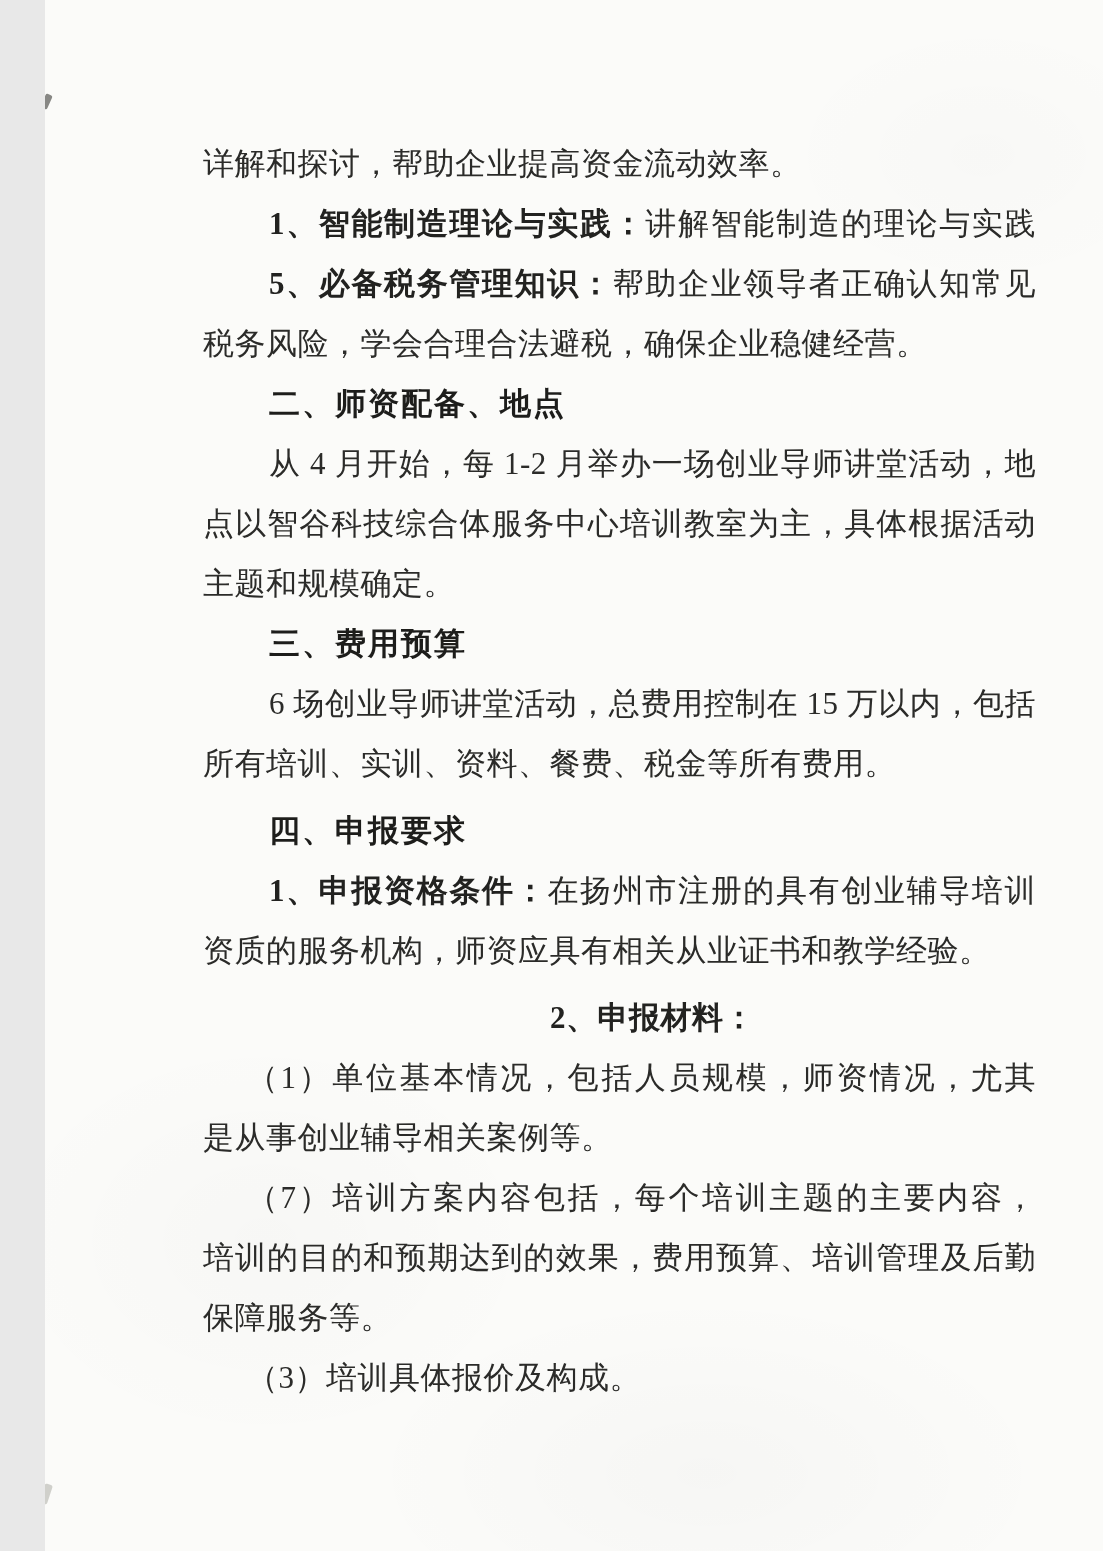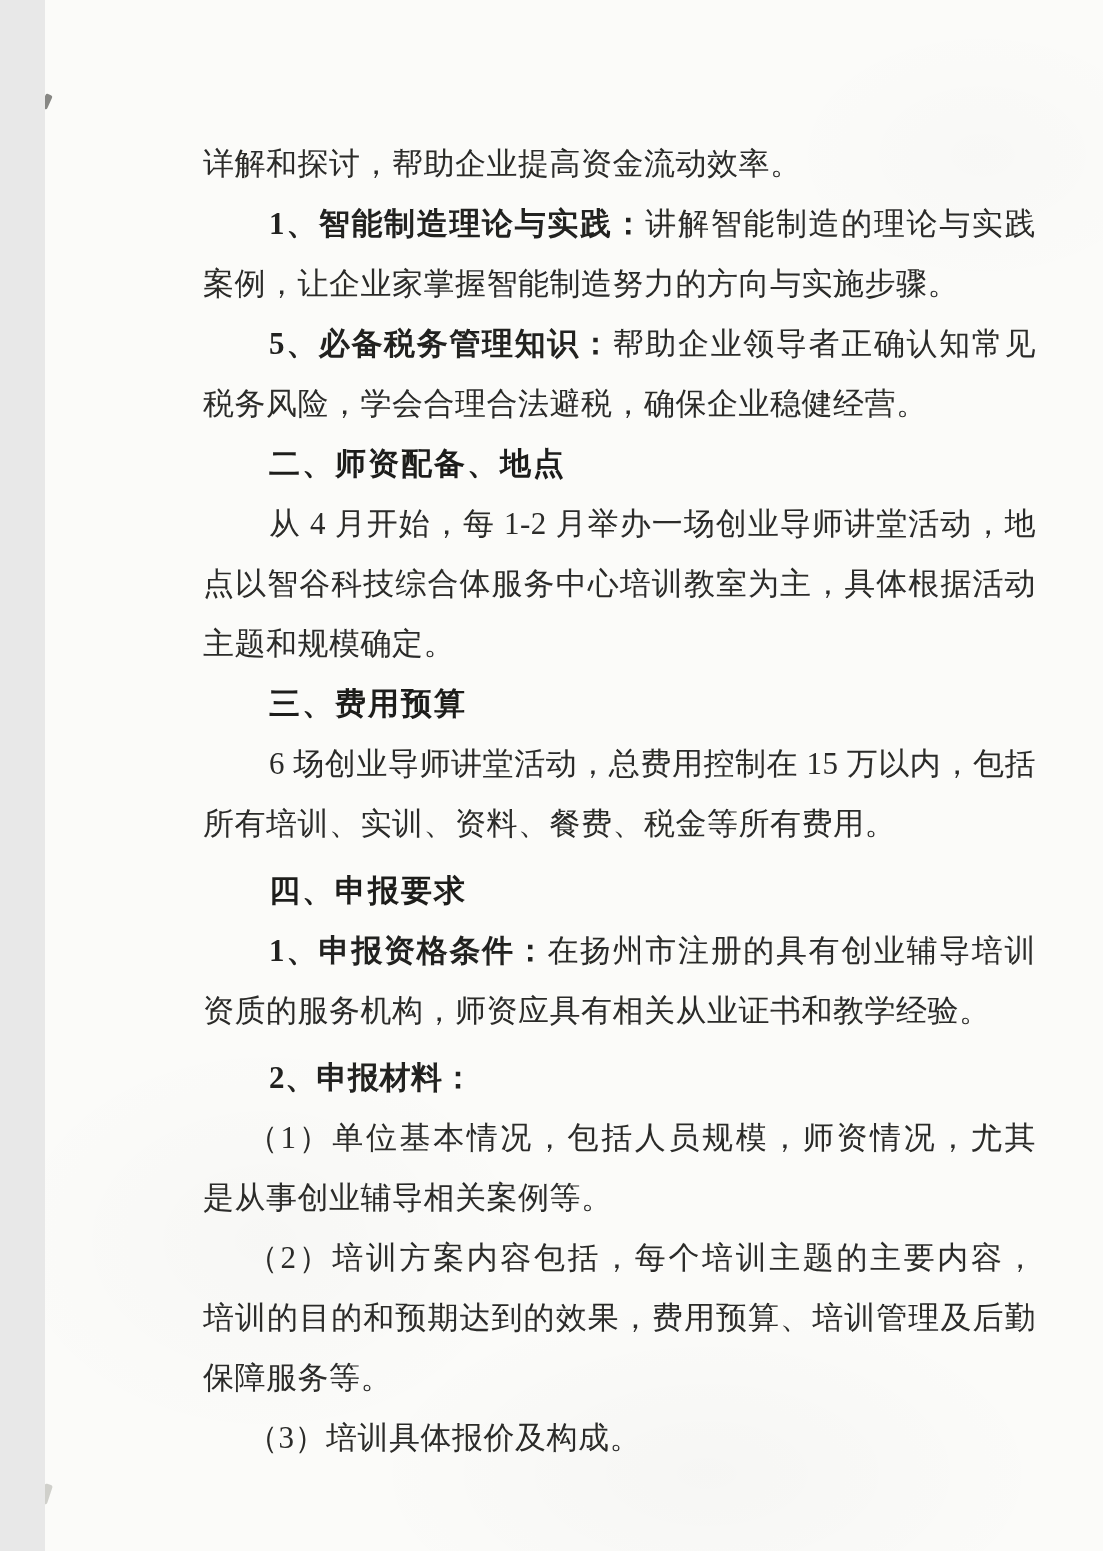--- a/index.html
+++ b/index.html
@@ -30,21 +30,21 @@
     text-align-last:justify;
   }
   .ind2{padding-left:66px;}
   .indp{padding-left:44px;}
   .hei{
     font-family:"Liberation Sans", sans-serif;
     font-weight:bold;
     letter-spacing:2px;
     color:#1d1d1b;
   }
-  .b{font-weight:bold;color:#222220;}
+  .b{font-weight:bold;color:#222220;text-align:center;}
   .gap{margin-top:7px;}
   .edge-mark-top{
     position:absolute;left:-2px;top:94px;width:7px;height:15px;
     background:#6a6a66;transform:rotate(24deg);border-radius:2px;opacity:.8;
   }
   .edge-mark-bottom{
     position:absolute;left:-3px;top:1484px;width:8px;height:20px;
     background:#bdbdb8;transform:rotate(18deg);border-radius:2px;opacity:.7;
   }
 </style>
@@ -54,21 +54,20 @@
 <div class="page" style="color: rgb(43, 43, 41);">
   <div class="edge-mark-top"></div>
   <div class="edge-mark-bottom"></div>
 
   <div class="content">
 
     <div class="line">详解和探讨，帮助企业提高资金流动效率。</div>
 
     <div class="line ind2 fill"><span class="b">1、智能制造理论与实践：</span><span>讲解智能制造的理论与实践</span></div>
 
-    <div class="line">案例，让企业家掌握智能制造努力的方向与实施步骤。</div>
 
     <div class="line ind2 fill"><span class="b">5、必备税务管理知识：</span><span>帮助企业领导者正确认知常见</span></div>
 
     <div class="line">税务风险，学会合理合法避税，确保企业稳健经营。</div>
 
     <div class="line ind2 hei">二、师资配备、地点</div>
 
     <div class="line ind2 fill">从 4 月开始，每 1-2 月举办一场创业导师讲堂活动，地</div>
 
     <div class="line fill">点以智谷科技综合体服务中心培训教室为主，具体根据活动</div>
@@ -86,21 +85,21 @@
     <div class="line ind2 fill"><span class="b">1、申报资格条件：</span><span>在扬州市注册的具有创业辅导培训</span></div>
 
     <div class="line">资质的服务机构，师资应具有相关从业证书和教学经验。</div>
 
     <div class="line ind2 b gap">2、申报材料：</div>
 
     <div class="line indp fill">（1）单位基本情况，包括人员规模，师资情况，尤其</div>
 
     <div class="line">是从事创业辅导相关案例等。</div>
 
-    <div class="line indp fill">（2）培训方案内容包括，每个培训主题的主要内容，</div>
+    <div class="line indp fill">（7）培训方案内容包括，每个培训主题的主要内容，</div>
 
     <div class="line fill">培训的目的和预期达到的效果，费用预算、培训管理及后勤</div>
 
     <div class="line">保障服务等。</div>
 
     <div class="line indp">（3）培训具体报价及构成。</div>
 
   </div>
 </div>
 

